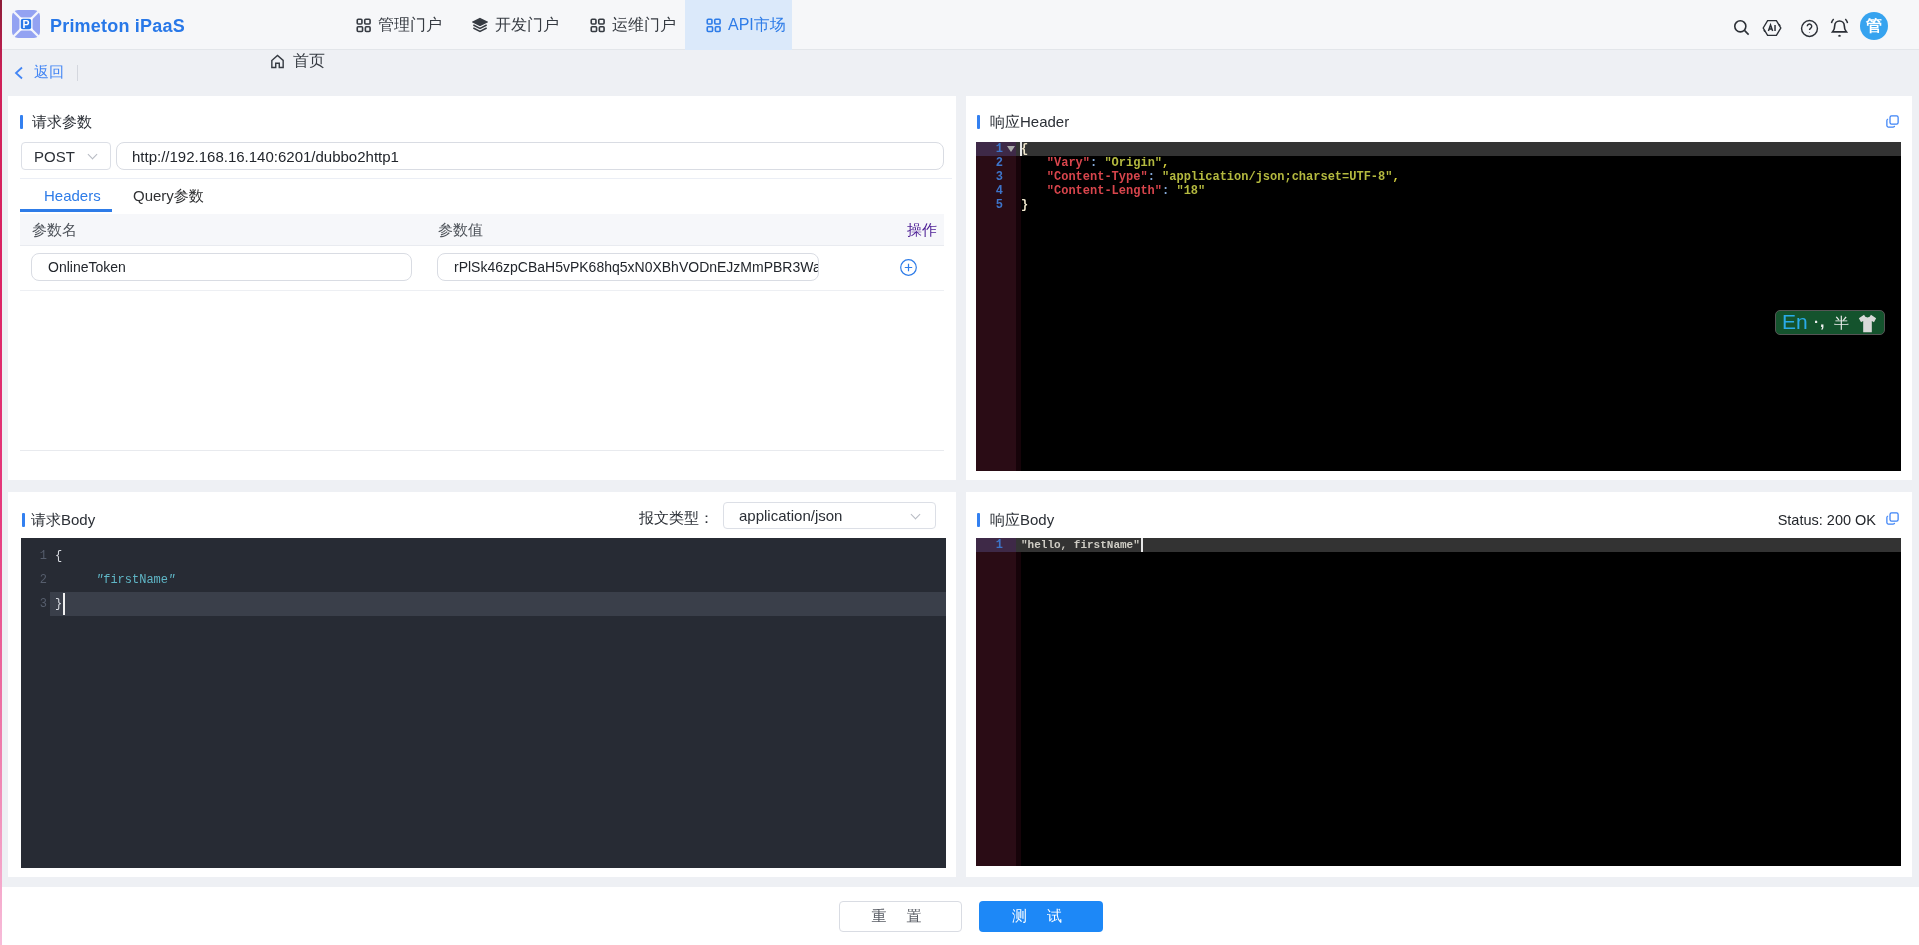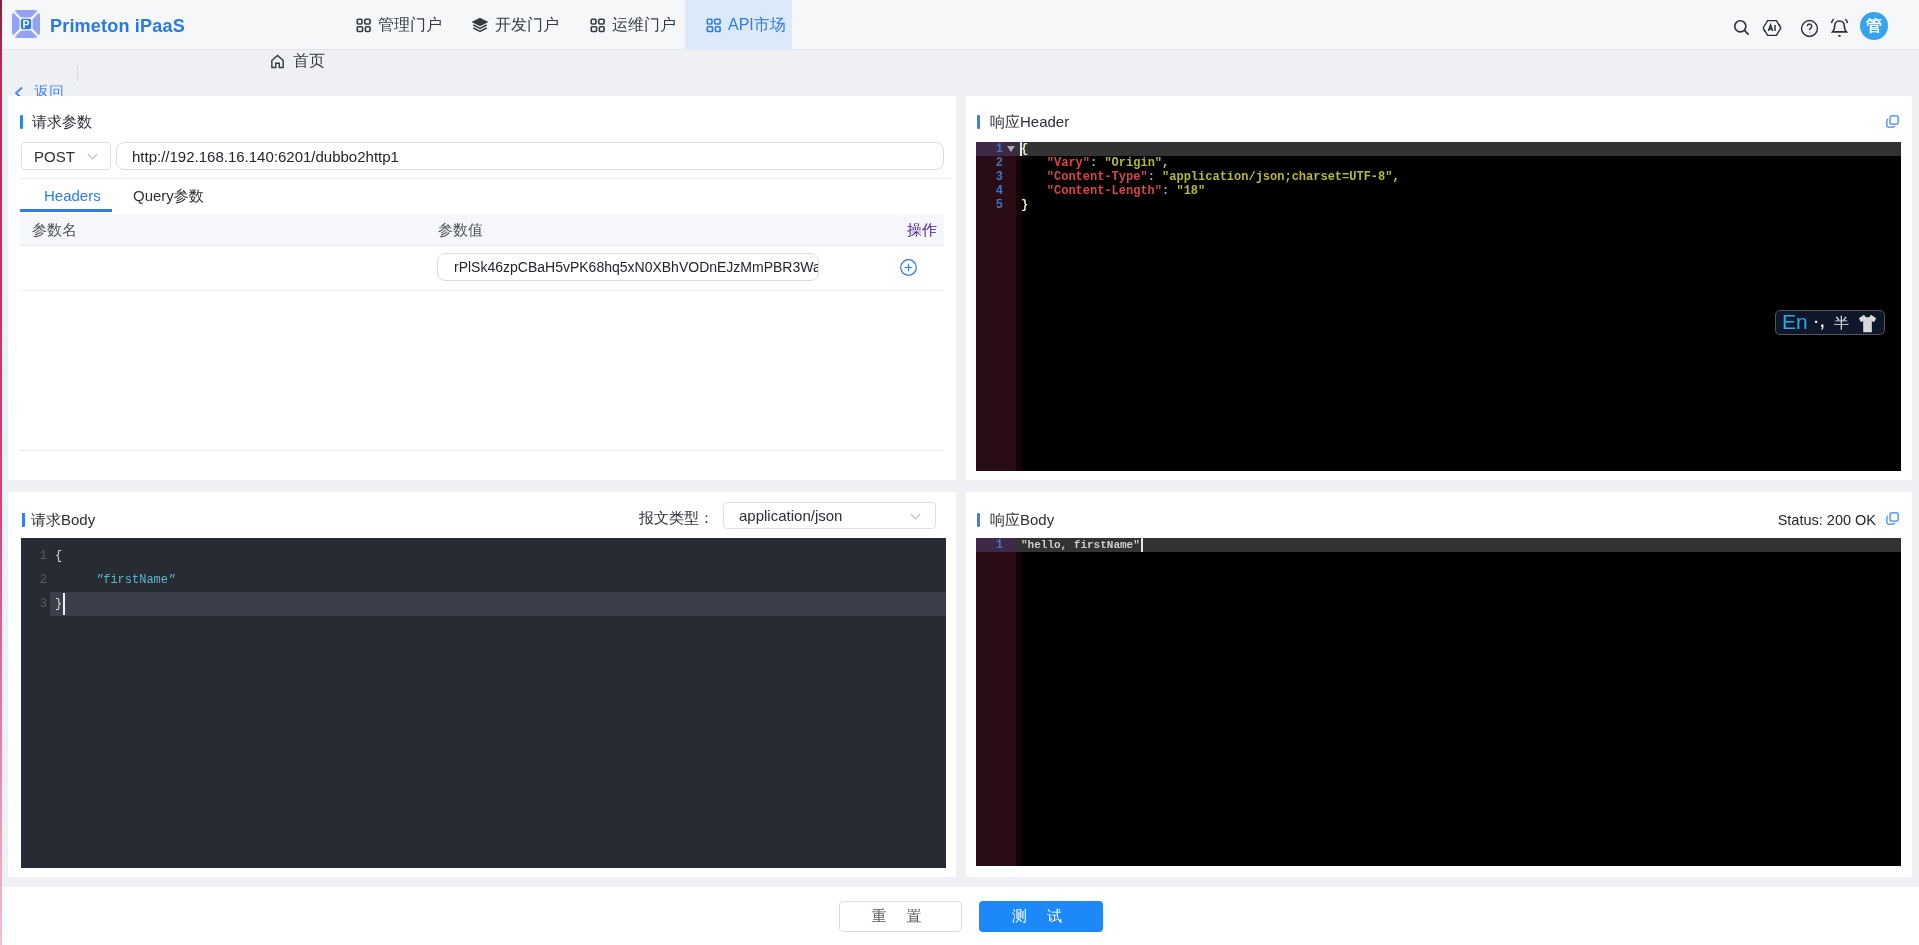--- a/index.html
+++ b/index.html
@@ -12,21 +12,21 @@
   #logo { position:absolute; left:12px; top:10px; width:28px; height:28px; }
   #brand { position:absolute; left:50px; top:16px; font-size:18px; font-weight:bold; color:#2878e8; letter-spacing:0.2px; }
   .navitem { position:absolute; top:0; height:50px; display:flex; align-items:center; gap:7px; color:#363b42; font-size:16px; }
   .navitem svg { display:block; }
   #nav-active { position:absolute; left:685px; top:0; width:107px; height:50px; background:#dbe9fa; }
   .navitem.active { color:#2e7ce8; }
   #avatar { position:absolute; left:1860px; top:12px; width:28px; height:28px; border-radius:50%; background:#36a3ef; color:#fff; font-size:16px; font-weight:bold; display:flex; align-items:center; justify-content:center; }
 
   
   #backrow { position:absolute; left:0; top:51px; width:1919px; height:44px; }
-  #backlink { position:absolute; left:14px; top:12px; color:#4285f4; font-size:15px; display:flex; align-items:center; gap:10px;margin-top:20px; }
+  #backlink { position:absolute; left:14px; top:12px; color:#4285f4; font-size:15px; display:flex; align-items:center; gap:10px; }
   #backsep { position:absolute; left:77px; top:14px; width:1px; height:16px; background:#d4d7de; }
 
   
   .panel { position:absolute; background:#fff; }
   #p-tl { left:8px;  top:96px;  width:948px; height:384px; }
   #p-tr { left:966px; top:96px; width:946px; height:384px; }
   #p-bl { left:8px;  top:492px; width:948px; height:385px;padding-left:20px; }
   #p-br { left:966px; top:492px; width:946px; height:385px; }
   .ptitle { position:absolute; font-size:15px; color:#2b2f36; line-height:15px; }
   .pbar { position:absolute; width:3px; height:14px; background:#3380f0; border-radius:1px; }
@@ -159,20 +159,21 @@
 
   <div style="position:absolute; left:36px; top:91px; font-size:15px; color:#2e7ce8;">Headers</div>
   <div style="position:absolute; left:125px; top:91px; font-size:15px; color:#303133;">Query参数</div>
   <div style="position:absolute; left:12px; top:113px; width:92px; height:2.5px; background:#2e7ce8;"></div>
 
   <div style="position:absolute; left:12px; top:118px; width:924px; height:32px; background:#f6f7fa; border-bottom:1px solid #e9ebf0;"></div>
   <div style="position:absolute; left:24px; top:125px; font-size:15px; color:#4d5259;">参数名</div>
   <div style="position:absolute; left:430px; top:125px; font-size:15px; color:#4d5259;">参数值</div>
   <div style="position:absolute; left:899px; top:125px; font-size:15px; color:#4c1d95;">操作</div>
 
+  <div class="ipt" style="left:23px; top:157px; width:381px; height:28px; padding-left:16px; font-size:14px;">OnlineToken</div>
   <div class="ipt" style="left:429px; top:157px; width:382px; height:28px; padding-left:16px; font-size:14px; overflow:hidden; white-space:nowrap;">rPlSk46zpCBaH5vPK68hq5xN0XBhVODnEJzMmPBR3Wa2</div>
   <svg class="abs" style="left:892px; top:163px;" width="17" height="17" viewBox="0 0 17 17" fill="none" stroke="#2e7ce8" stroke-width="1.2">
     <circle cx="8.5" cy="8.5" r="7.8"></circle>
       <path d="M8.5 4.8 V12.2 M4.8 8.5 H12.2"></path>
   </svg>
   <div class="hline" style="left:12px; top:194px; width:924px; background:#edeff3;"></div>
   <div class="hline" style="left:12px; top:354px; width:924px; background:#e8eaee;"></div>
 </div>
 
 <div id="p-tr" class="panel">
@@ -197,21 +198,21 @@
     <svg class="abs" style="left:31px; top:4px;" width="8" height="6" viewBox="0 0 8 6">
         <path d="M0 0 H8 L4 6 Z" fill="#aaa"></path>
       </svg>
     <div style="position:absolute; left:44px; top:0; width:1.5px; height:14px; background:#e8e8e8;"></div>
     <div class="cl br" style="left:45px; top:0;">{</div>
     <div class="cl" style="left:42px; top:14px;"><span class="k">    "Vary"</span><span class="pu">:</span> <span class="v">"Origin"</span><span class="cm">,</span></div>
     <div class="cl" style="left:42px; top:28px;"><span class="k">    "Content-Type"</span><span class="pu">:</span> <span class="v">"application/json;charset=UTF-8"</span><span class="cm">,</span></div>
     <div class="cl" style="left:42px; top:42px;"><span class="k">    "Content-Length"</span><span class="pu">:</span> <span class="v">"18"</span></div>
     <div class="cl br" style="left:45px; top:56px;">}</div>
 
-    <div style="position:absolute; left:799px; top:168px; width:110px; height:25px; background:#0f172a; border-radius:5px; border:1px solid #555;">
+    <div style="position:absolute; left:799px; top:168px; width:110px; height:25px; background:#14532d; border-radius:5px; border:1px solid #555;">
       <span style="position:absolute; left:6px; top:-1px; font-size:21px; color:#2aabe8; font-family:'Liberation Sans',sans-serif; font-weight:normal;">En</span>
       <span style="position:absolute; left:38px; top:2px; font-size:15px; color:#eee; font-family:'Liberation Sans',sans-serif;">·</span>
       <span style="position:absolute; left:44px; top:2px; font-size:16px; color:#eee; font-family:'Liberation Sans',sans-serif;">,</span>
       <span style="position:absolute; left:58px; top:3px; font-size:15px; color:#eee; font-weight:normal; font-family:'Liberation Sans',sans-serif;">半</span>
       <svg style="position:absolute; left:81px; top:3px;" width="21" height="19" viewBox="0 0 24 22">
         <path d="M8 1 L2 5 L4.5 9.5 L7 8 V21 H17 V8 L19.5 9.5 L22 5 L16 1 A4.2 4.2 0 0 1 8 1 Z" fill="#d9d9d9"></path>
       </svg>
     </div>
   </div>
 </div>

